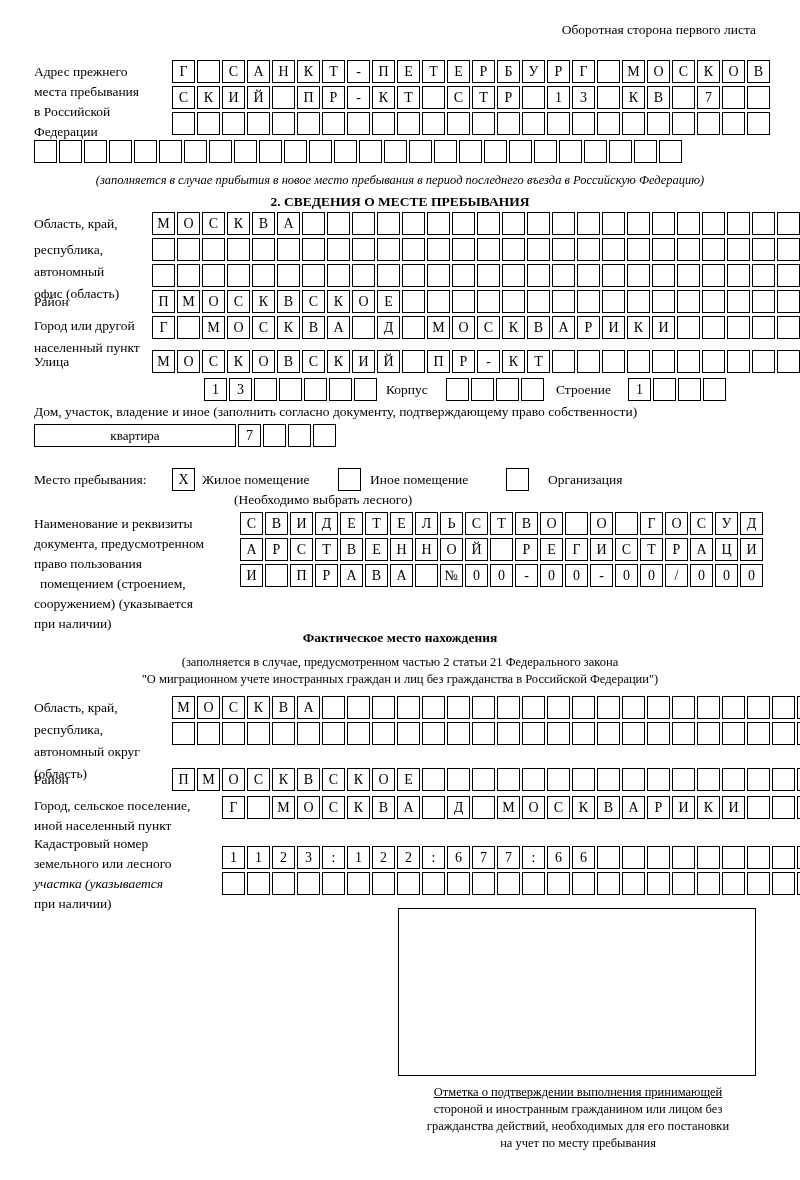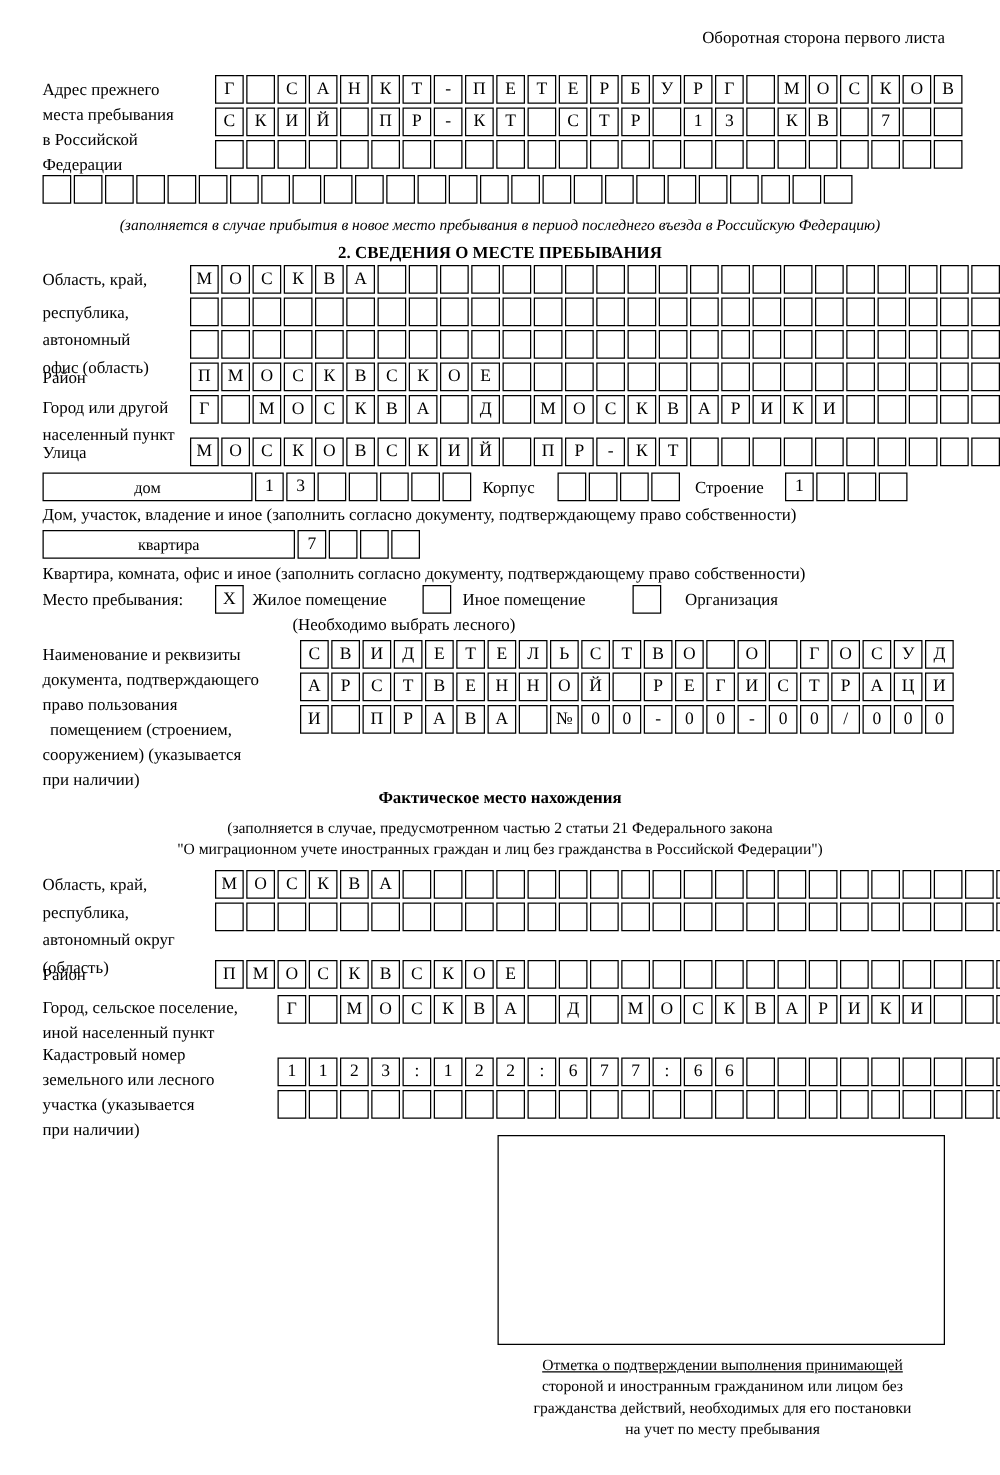--- a/index.html
+++ b/index.html
@@ -388,21 +388,20 @@
       <div class="cell"></div>
       <div class="cell"></div>
       <div class="cell"></div>
       <div class="cell"></div>
       <div class="cell"></div>
       <div class="cell"></div>
       <div class="cell"></div>
       <div class="cell"></div>
     </div>
 
-  <div class="wide-line" style="left:34px; top:378px; width:168px;">дом</div>
   <div class="boxrow" id="s2-house" style="left:204px; top:378px;">
       <div class="cell">1</div>
       <div class="cell">3</div>
       <div class="cell"></div>
       <div class="cell"></div>
       <div class="cell"></div>
       <div class="cell"></div>
       <div class="cell"></div>
     </div>
   <div class="inline-lbl" style="left:386px; top:378px;">Корпус</div>
@@ -422,33 +421,32 @@
 
   <div class="lbl" style="left:34px; top:402px;">Дом, участок, владение и иное (заполнить согласно документу, подтверждающему право собственности)</div>
 
   <div class="wide-line" style="left:34px; top:424px; width:202px;">квартира</div>
   <div class="boxrow" id="s2-flat" style="left:238px; top:424px;">
       <div class="cell">7</div>
       <div class="cell"></div>
       <div class="cell"></div>
       <div class="cell"></div>
     </div>
-  <div class="lbl" style="left:34px; top:449px;">Квартира, комната, офис и иное (заполнить согласно документу, подтверждающему право собственности)</div>
 
   <div class="lbl" style="left:34px; top:470px;">Место пребывания:</div>
   <div class="cell" style="position:absolute; left:172px; top:468px;">X</div>
   <div class="lbl" style="left:202px; top:470px;">Жилое помещение</div>
   <div class="cell" style="position:absolute; left:338px; top:468px;"></div>
   <div class="lbl" style="left:370px; top:470px;">Иное помещение</div>
   <div class="cell" style="position:absolute; left:506px; top:468px;"></div>
   <div class="lbl" style="left:548px; top:470px;">Организация</div>
   <div class="lbl" style="left:234px; top:490px;">(Необходимо выбрать лесного)</div>
 
   <div class="lbl" style="left:34px; top:514px;">Наименование и реквизиты</div>
-  <div class="lbl" style="left:34px; top:534px;">документа, подтверждающего</div>
+  <div class="lbl" style="left:34px; top:534px;">документа, предусмотренном</div>
   <div class="lbl" style="left:34px; top:554px;">право пользования</div>
   <div class="lbl" style="left:40px; top:574px;">помещением (строением,</div>
   <div class="lbl" style="left:34px; top:594px;">сооружением) (указывается</div>
   <div class="lbl" style="left:34px; top:614px;">при наличии)</div>
 
   <div class="boxrow" id="s2-doc-0" style="left:240px; top:512px;">
       <div class="cell">С</div>
       <div class="cell">В</div>
       <div class="cell">И</div>
       <div class="cell">Д</div>
@@ -637,21 +635,21 @@
       <div class="cell">И</div>
       <div class="cell">К</div>
       <div class="cell">И</div>
       <div class="cell"></div>
       <div class="cell"></div>
       <div class="cell"></div>
     </div>
 
   <div class="lbl" style="left:34px; top:834px;">Кадастровый номер</div>
   <div class="lbl" style="left:34px; top:854px;">земельного или лесного</div>
-  <div class="lbl" style="left:34px; top:874px;">участка (указывается</div>
+  <div class="lbl" style="left:34px; top:874px;font-style:italic;">участка (указывается</div>
   <div class="lbl" style="left:34px; top:894px;">при наличии)</div>
 
   <div class="boxrow" id="s3-cad-0" style="left:222px; top:846px;">
       <div class="cell">1</div>
       <div class="cell">1</div>
       <div class="cell">2</div>
       <div class="cell">3</div>
       <div class="cell">:</div>
       <div class="cell">1</div>
       <div class="cell">2</div>

